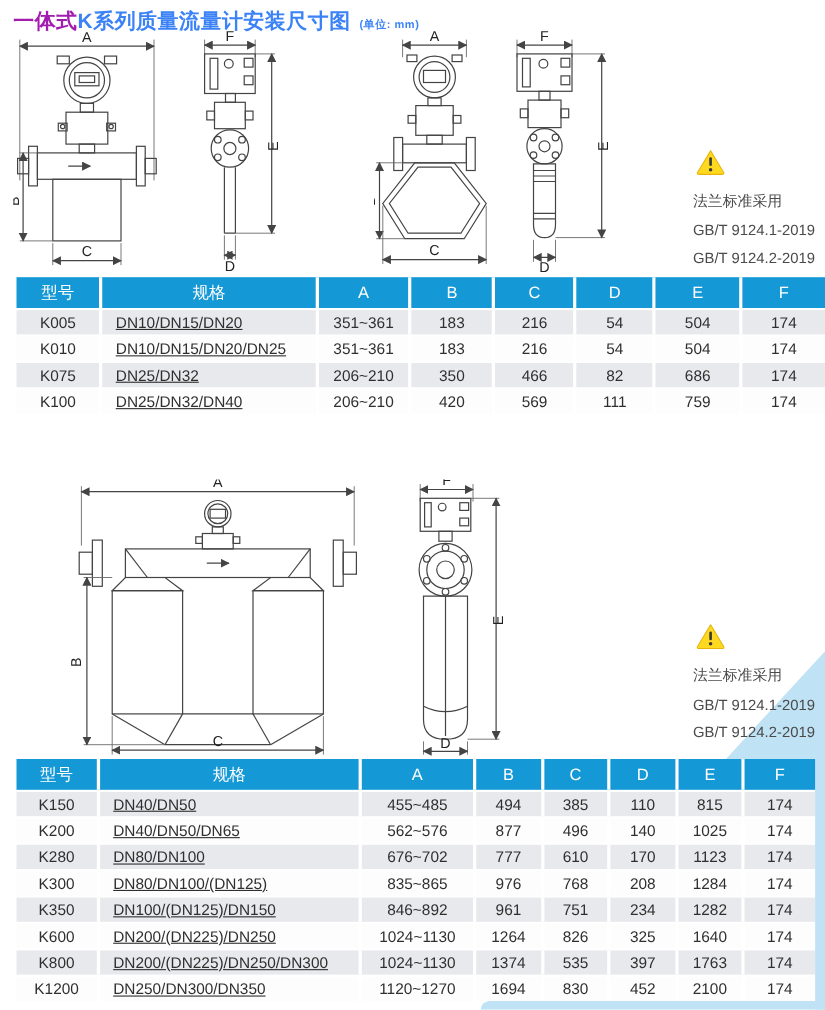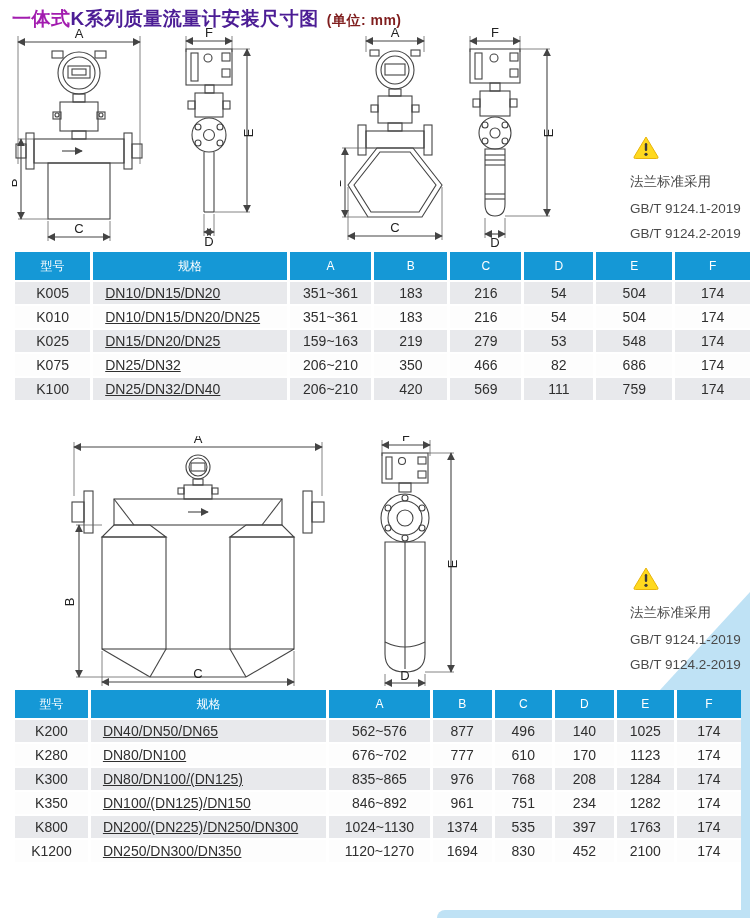--- a/index.html
+++ b/index.html
@@ -2,22 +2,22 @@
 <html><head>
 <meta charset="utf-8">
 <style>
   html,body{margin:0;padding:0;}
   body{width:750px;height:918px;background:#fff;font-family:"Liberation Sans",sans-serif;position:relative;overflow:hidden;color:#2f2f2f;}
   .stage{position:absolute;inset:0;}
 
   
   .title{position:absolute;left:12px;top:6px;font-size:19px;font-weight:bold;letter-spacing:.5px;}
   .title .hl{color:#a21caf;}
-  .title .rest{color:#4c1d95;}
-  .title .unit{font-size:14px;font-weight:bold;color:#7f1d1d;margin-left:8px;}
+  .title .rest{color:#3b82f6;}
+  .title .unit{font-size:10px;font-weight:bold;color:#3b82f6;margin-left:8px;}
 
   
   svg.draw{position:absolute;}
   svg.draw path,svg.draw rect,svg.draw circle,svg.draw line,svg.draw polyline,svg.draw polygon,svg.draw ellipse{fill:none;stroke:#444;stroke-width:1.1;}
   svg.draw .ext{stroke:#666;stroke-width:.8;}
   svg.draw text{fill:#222;font-size:13px;font-family:"Liberation Sans",sans-serif;stroke:none;}
 
   
   .note{position:absolute;width:130px;}
   .note .warn{margin-left:2px;}
@@ -25,21 +25,21 @@
   .note .ln.first{margin-top:9px;}
 
   
   .deco{position:absolute;background:#bfe2f5;}
   .deco.wedge{left:660px;top:592px;width:90px;height:98px;clip-path:polygon(100% 0,100% 100%,0 100%);}
   .deco.band{left:741px;top:690px;width:9px;height:228px;}
   .deco.strip{left:437px;top:910px;width:313px;height:8px;border-top-left-radius:9px;}
 
   
   table.spec{position:absolute;border-collapse:separate;border-spacing:0 2px;table-layout:fixed;}
-  table.spec th{background:#1598d6;color:#fff;font-weight:normal;font-size:12px;height:26px;text-align:center;border-right:3px solid #fff;}
+  table.spec th{background:#1598d6;color:#fff;font-weight:normal;font-size:15px;height:26px;text-align:center;border-right:3px solid #fff;}
   table.spec td{font-size:14px;height:20px;text-align:center;border-right:3px solid #fff;overflow:hidden;white-space:nowrap;}
   table.spec th:last-child,table.spec td:last-child{border-right:none;}
   table.spec tbody tr:nth-child(odd) td{background:#e8e9ec;}
   table.spec tbody tr:nth-child(even) td{background:#fdfdfd;}
   table.spec td.c1{text-align:left;padding-left:12px;text-decoration:underline;}
   #table1{left:15px;top:250px;width:735px;}
   #table2{left:15px;top:688px;width:726px;}
   #table1 .c0{width:10.5%}#table1 .c1{width:27.4%}#table1 .c2{width:11.4%}#table1 .c3{width:10.2%}
   #table1 .c4{width:9.9%}#table1 .c5{width:9.6%}#table1 .c6{width:10.6%}#table1 .c7{width:10.4%}
   #table2 .c0{width:10.3%}#table2 .c1{width:33.8%}#table2 .c2{width:14.3%}#table2 .c3{width:8.3%}
@@ -232,30 +232,20 @@
           <td class="c7">174</td>
         </tr>
         <tr>
           <td class="c0">K010</td>
           <td class="c1">DN10/DN15/DN20/DN25</td>
           <td class="c2">351~361</td>
           <td class="c3">183</td>
           <td class="c4">216</td>
           <td class="c5">54</td>
           <td class="c6">504</td>
-          <td class="c7">174</td>
-        </tr>
-        <tr>
-          <td class="c0">K025</td>
-          <td class="c1">DN15/DN20/DN25</td>
-          <td class="c2">159~163</td>
-          <td class="c3">219</td>
-          <td class="c4">279</td>
-          <td class="c5">53</td>
-          <td class="c6">548</td>
           <td class="c7">174</td>
         </tr>
         <tr>
           <td class="c0">K075</td>
           <td class="c1">DN25/DN32</td>
           <td class="c2">206~210</td>
           <td class="c3">350</td>
           <td class="c4">466</td>
           <td class="c5">82</td>
           <td class="c6">686</td>
@@ -370,20 +360,30 @@
           <th class="c2">A</th>
           <th class="c3">B</th>
           <th class="c4">C</th>
           <th class="c5">D</th>
           <th class="c6">E</th>
           <th class="c7">F</th>
         </tr>
       </thead>
     <tbody>
         <tr>
+          <td class="c0">K150</td>
+          <td class="c1">DN40/DN50</td>
+          <td class="c2">455~485</td>
+          <td class="c3">494</td>
+          <td class="c4">385</td>
+          <td class="c5">110</td>
+          <td class="c6">815</td>
+          <td class="c7">174</td>
+        </tr>
+        <tr>
           <td class="c0">K200</td>
           <td class="c1">DN40/DN50/DN65</td>
           <td class="c2">562~576</td>
           <td class="c3">877</td>
           <td class="c4">496</td>
           <td class="c5">140</td>
           <td class="c6">1025</td>
           <td class="c7">174</td>
         </tr>
         <tr>
@@ -410,20 +410,30 @@
           <td class="c0">K350</td>
           <td class="c1">DN100/(DN125)/DN150</td>
           <td class="c2">846~892</td>
           <td class="c3">961</td>
           <td class="c4">751</td>
           <td class="c5">234</td>
           <td class="c6">1282</td>
           <td class="c7">174</td>
         </tr>
         <tr>
+          <td class="c0">K600</td>
+          <td class="c1">DN200/(DN225)/DN250</td>
+          <td class="c2">1024~1130</td>
+          <td class="c3">1264</td>
+          <td class="c4">826</td>
+          <td class="c5">325</td>
+          <td class="c6">1640</td>
+          <td class="c7">174</td>
+        </tr>
+        <tr>
           <td class="c0">K800</td>
           <td class="c1">DN200/(DN225)/DN250/DN300</td>
           <td class="c2">1024~1130</td>
           <td class="c3">1374</td>
           <td class="c4">535</td>
           <td class="c5">397</td>
           <td class="c6">1763</td>
           <td class="c7">174</td>
         </tr>
         <tr>

